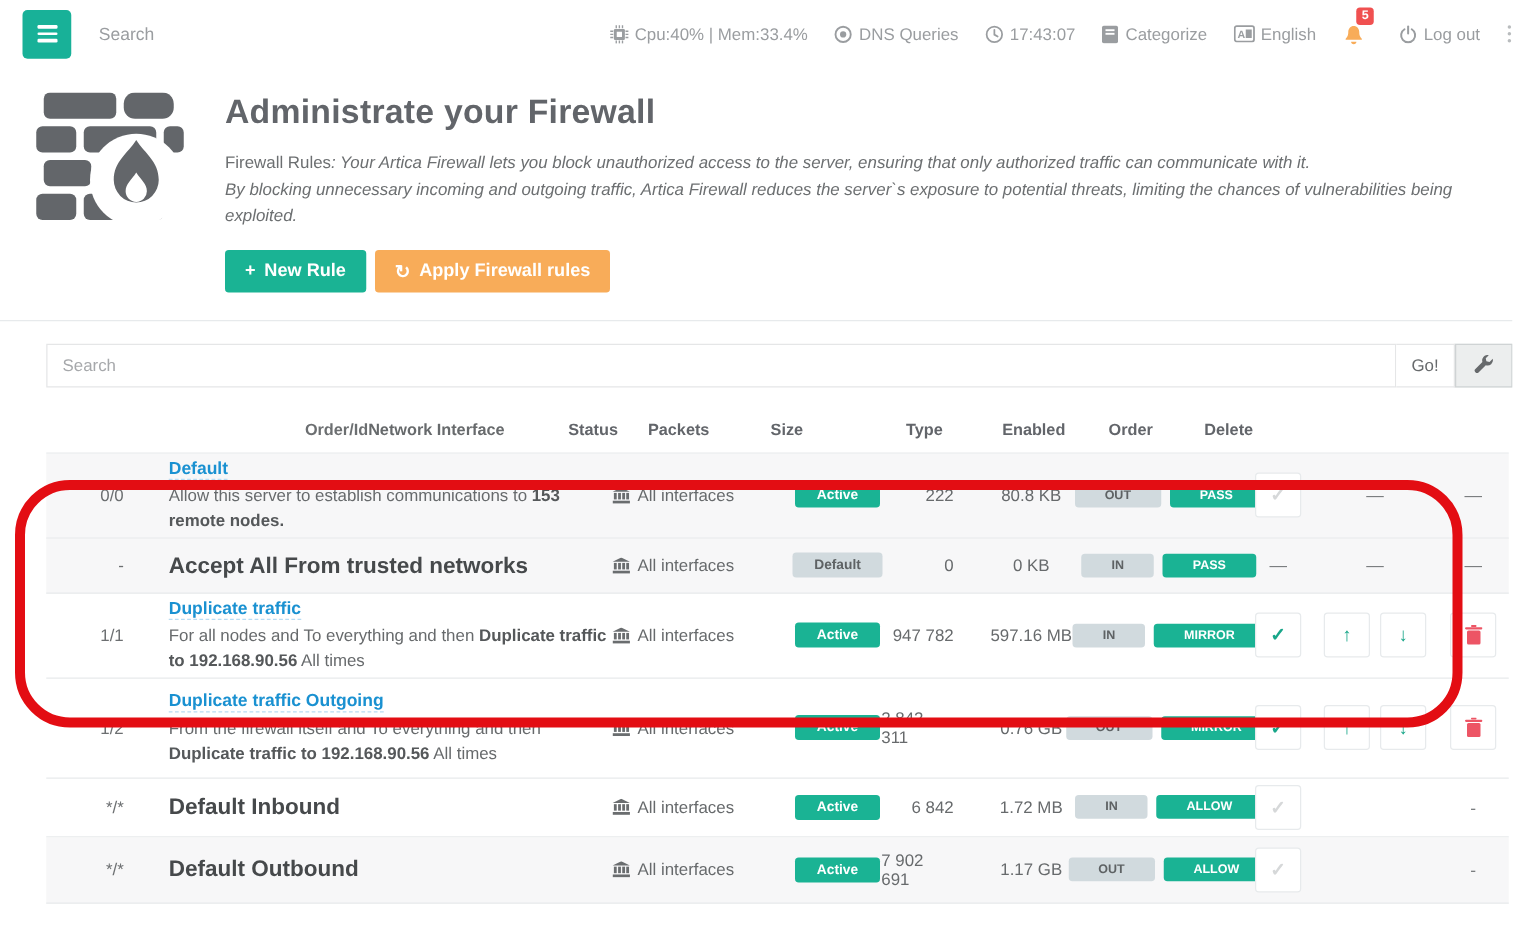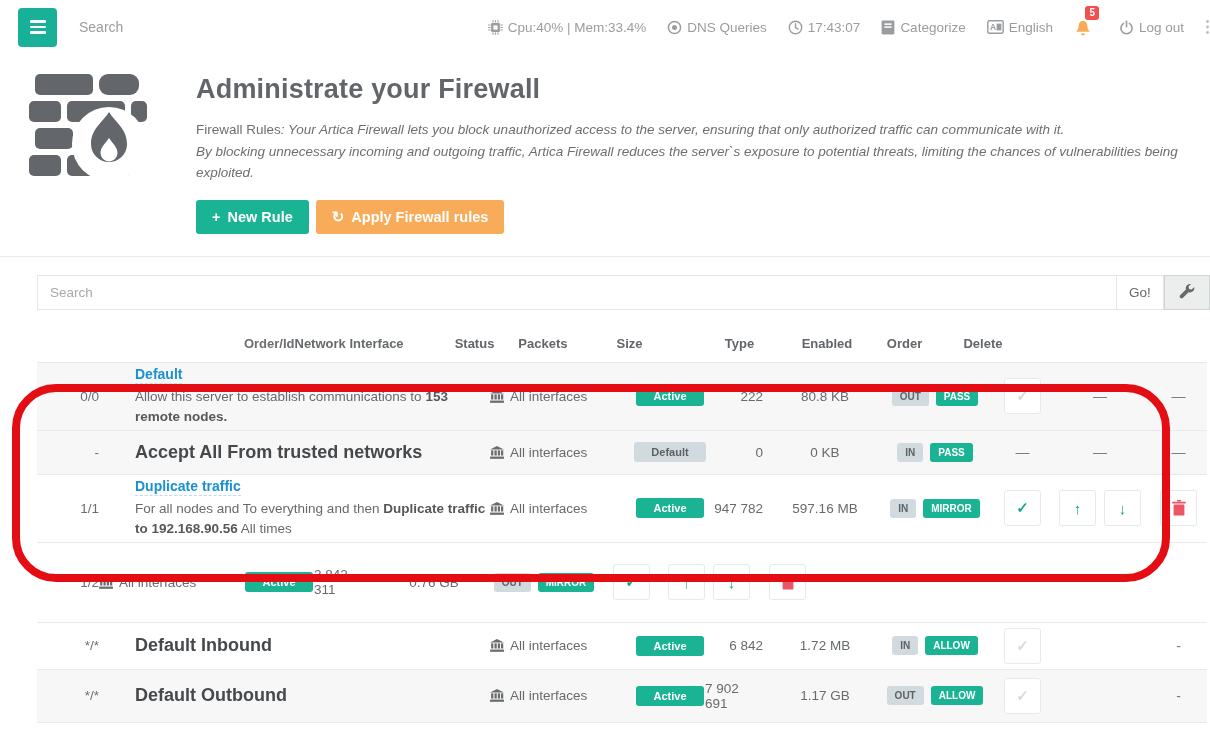--- a/index.html
+++ b/index.html
@@ -16,21 +16,21 @@
   .nav-search { border:none; outline:none; margin-left:22px; font-size:14px; color:#676a6c; width:190px;
     font-family:"Liberation Sans", sans-serif; }
   .nav-search::placeholder { color:#9a9da0; }
   .nav-right { margin-left:auto; display:flex; align-items:center; gap:21px; color:#9a9da0; font-size:13.5px; }
   .nav-item { display:flex; align-items:center; gap:5px; cursor:pointer; white-space:nowrap; }
   .bell-wrap { position:relative; margin-right:6px; }
   .bell-badge { position:absolute; top:-12px; right:-7px; background:#f05050; color:#fff; font-size:10px;
     font-weight:bold; padding:1px 4px; border-radius:3px; line-height:12px; }
   .edge-dots { margin-right:-5px; }
   
-  .page-header { display:flex; padding:16px 30px 22px 28px;gap:16px; }
+  .page-header { display:flex; padding:16px 30px 22px 28px; }
   .fw-icon { width:124px; margin:4px 28px 0 0; flex:none; }
   .header-main h1 { font-size:27px; font-weight:bold; color:#62656a; margin:4px 0 14px 0; letter-spacing:.2px; }
   .intro { font-size:13.5px; line-height:1.6; color:#6c6f71; font-style:italic; }
   .intro .intro-bold { font-weight:normal; font-style:normal;text-align:right; }
   .header-buttons { margin-top:16px; display:flex; gap:7px; }
   .btn { border:none; border-radius:3px; color:#fff; font-weight:bold; font-size:14.5px; padding:8px 16px;
     display:flex; align-items:center; gap:7px; cursor:pointer; font-family:"Liberation Sans", sans-serif; }
   .btn-new { background:#1ab394; }
   .btn-apply { background:#f8ac59; }
   .refresh-glyph { font-size:15px; font-weight:bold; }
@@ -63,21 +63,21 @@
   .c-delete { width:57px; justify-content:center; }
   .thead .c-delete { justify-content:flex-end; padding-right:9px; }
   .name-link { color:#1a91d1; font-weight:bold; font-size:14px; text-decoration:none; cursor:pointer;
     display:inline-block; border-bottom:1px dashed #b9dcf2; padding-bottom:1px; }
   .name-plain { color:#46494b; font-weight:bold; font-size:18px; }
   .desc { color:#676a6c; font-size:13.5px; line-height:1.5; margin-top:3px; max-width:358px; }
   .desc b { color:#55585a; }
   .badge { display:inline-block; padding:4px 17px; border-radius:3px; font-size:11px; font-weight:bold; }
   .badge.active { background:#1ab394; color:#fff; }
   .badge.default { background:#d1dade; color:#5e6264; }
-  .tbadge { display:inline-block; padding:4px 8px; border-radius:3px; font-size:10px; font-weight:bold; }
+  .tbadge { display:inline-block; padding:4px 24px; border-radius:3px; font-size:10px; font-weight:bold; }
   .tbadge.dir { background:#d1dade; color:#5e6264; }
   .tbadge.act { background:#1ab394; color:#fff; }
   .icon-btn { width:37px; height:36px; background:#fff; border:1px solid #e7eaec; border-radius:3px;
     display:flex; align-items:center; justify-content:center; cursor:pointer; }
   .icon-btn .ck, .icon-btn .ar { color:#18a689; font-size:15px; font-weight:bold; }
   .icon-btn.disabled { cursor:default; }
   .icon-btn.disabled .ck { color:#d6d8d9; }
   .dash { color:#7b7e80; font-size:14px; }
   
   .annotation { position:absolute; left:12px; top:384px; width:1158px; height:198px;
@@ -354,20 +354,23 @@
               <rect x="0" y="1.7" width="14" height="1.8" rx="0.9"></rect>
               <rect x="4.8" y="0" width="4.4" height="1.5" rx="0.7"></rect>
             </svg>
           </button>
         </div>
       </div>
       <div class="trow" style="min-height: 80px;">
         <div class="cell c-orderid">
           <span>1/2</span>
         </div>
+        <div class="cell c-name">
+          <div><a class="name-link">Duplicate traffic Outgoing</a><div class="desc">From the firewall itself and To everything and then <b>Duplicate traffic to 192.168.90.56</b> All times</div></div>
+        </div>
         <div class="cell c-iface">
           <svg width="14" height="13" viewBox="0 0 16 15" fill="#6a6d6f">
             <path d="M8 0 L16 4 H0 Z"></path>
             <rect x="1.2" y="5" width="2.6" height="6"></rect>
             <rect x="5.1" y="5" width="2.6" height="6"></rect>
             <rect x="8.9" y="5" width="2.6" height="6"></rect>
             <rect x="12.6" y="5" width="2.6" height="6"></rect>
             <rect x="0" y="12.2" width="16" height="2.6"></rect>
           </svg>
           <span>All interfaces</span>

